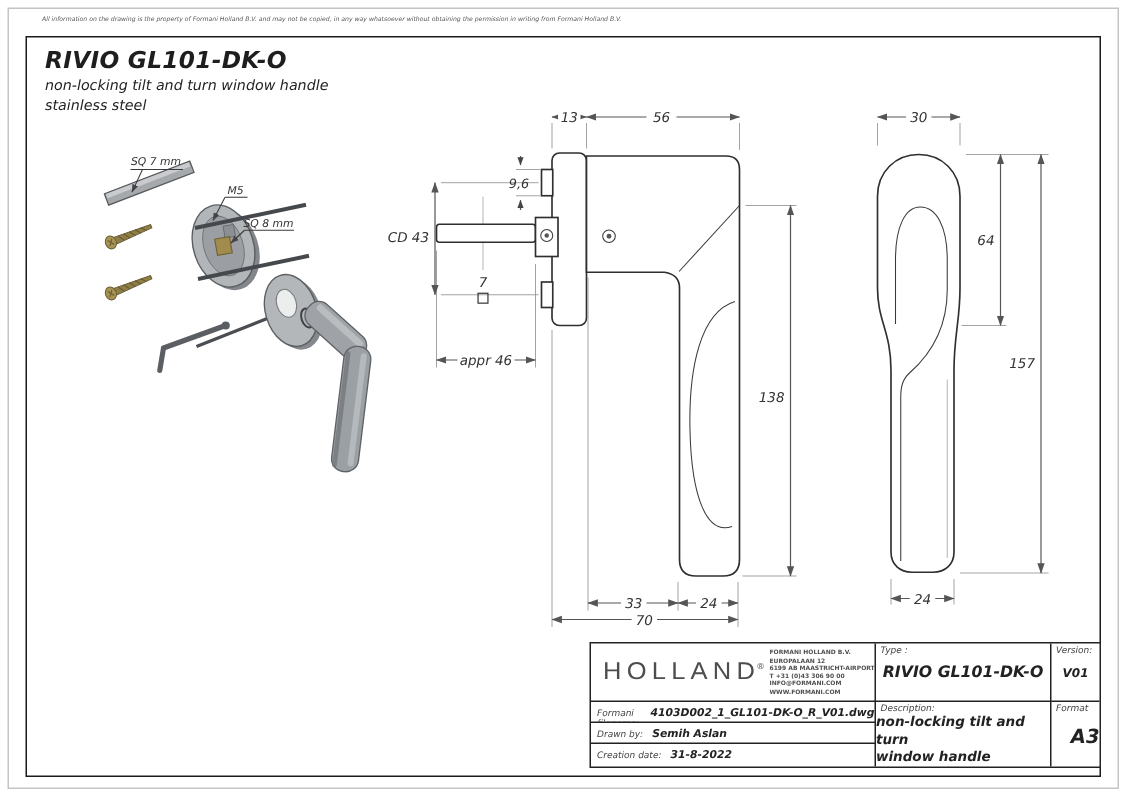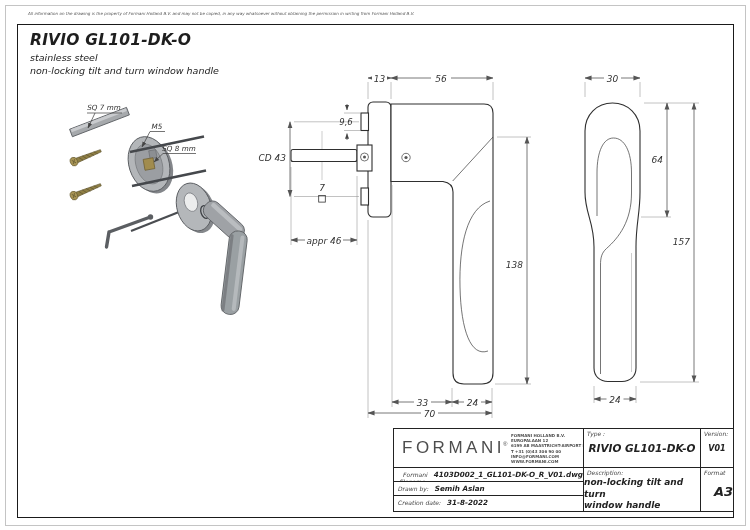--- a/index.html
+++ b/index.html
@@ -24,21 +24,21 @@
   .lbl{font-size:7.2px;}
   .wbg{fill:#fff;}
   
   .tb{position:absolute;left:393px;top:428px;width:341px;height:84px;border:1px solid #222;
       display:grid;grid-template-columns:190px 117px 1fr;grid-template-rows:39px 14px 14px 1fr;
       background:#fff;box-sizing:border-box;}
   .cell{border-right:1px solid #222;border-bottom:1px solid #222;position:relative;overflow:hidden;}
   .noR{border-right:none;} .noB{border-bottom:none;}
   .c-logo{grid-column:1;grid-row:1;display:flex;align-items:center;padding-left:8px;}
   .c-type{grid-column:2;grid-row:1;} .c-ver{grid-column:3;grid-row:1;}
-  .c-file{grid-column:1;grid-row:2;text-align:right;} .c-drawn{grid-column:1;grid-row:3;} .c-date{grid-column:1;grid-row:4;}
+  .c-file{grid-column:1;grid-row:2;} .c-drawn{grid-column:1;grid-row:3;} .c-date{grid-column:1;grid-row:4;}
   .c-desc{grid-column:2;grid-row:2/5;} .c-fmt{grid-column:3;grid-row:2/5;}
   .logo{font-family:"Liberation Sans",sans-serif;font-size:17px;letter-spacing:3.5px;color:#4d4d4d;
         transform:scaleY(.95);}
   .logo sup{font-size:6px;letter-spacing:0;margin-left:-2px;}
   .addr{margin-left:4px;font-size:5px;line-height:1.3;color:#4f4f4f;font-weight:bold;
         transform:scale(.8);transform-origin:left center;white-space:nowrap;}
   .tlbl{position:absolute;top:1px;left:3px;font-size:6px;font-style:italic;color:#444;}
   .tval{text-align:center;margin-top:13px;font-size:10.5px;font-style:italic;font-weight:600;color:#222;}
   .vval{text-align:center;margin-top:15px;font-size:8px;font-style:italic;font-weight:600;color:#222;}
   .rrow{display:flex;align-items:baseline;gap:6px;padding:2px 0 0 4px;}
@@ -52,22 +52,22 @@
 <body>
 
 <div id="sheet">
   <div class="sheet-edge"></div>
   <div class="disclaimer">All information on the drawing is the property of Formani Holland B.V. and may not be copied, in any way whatsoever without obtaining the permission in writing from Formani Holland B.V.</div>
   <div class="frame"></div>
 
   <div class="hdr">
     <h1>RIVIO GL101-DK-O</h1>
     <div class="sub">
+      <div>non-locking tilt and turn window handle</div>
       <div>stainless steel</div>
-      <div>non-locking tilt and turn window handle</div>
     </div>
   </div>
 
   <svg width="750" height="530" viewBox="0 0 750 530">
     <defs>
       <marker id="ar" viewBox="0 0 8 8" refX="7.5" refY="4" markerWidth="7" markerHeight="7" markerUnits="userSpaceOnUse" orient="auto-start-reverse">
         <path d="M0,1.2 L8,4 L0,6.8 Z" fill="#555"></path>
       </marker>
       <marker id="ar2" viewBox="0 0 8 8" refX="7.5" refY="4" markerWidth="5.5" markerHeight="5.5" markerUnits="userSpaceOnUse" orient="auto-start-reverse">
         <path d="M0,1 L8,4 L0,7 Z" fill="#444"></path>
@@ -269,21 +269,21 @@
       <g>
         <line class="dim" x1="594" y1="399" x2="636" y2="399" marker-start="url(#ar)" marker-end="url(#ar)"></line>
         <rect class="wbg" x="606.5" y="393.5" width="17" height="11"></rect>
         <text class="dimtxt" x="615" y="402.5" text-anchor="middle">24</text>
       </g>
     </g>
   </svg>
 
   <div class="tb">
     <div class="cell c-logo">
-      <div class="logo"><span>FORMANI</span><sup>®</sup></div>
+      <div class="logo"><span>HOLLAND</span><sup>®</sup></div>
       <div class="addr">
         <div>FORMANI HOLLAND B.V.</div>
         <div>EUROPALAAN 12</div>
         <div>6199 AB MAASTRICHT-AIRPORT NL</div>
         <div>T +31 (0)43 306 90 00</div>
         <div>INFO@FORMANI.COM</div>
         <div>WWW.FORMANI.COM</div>
       </div>
     </div>
     <div class="cell c-type">

